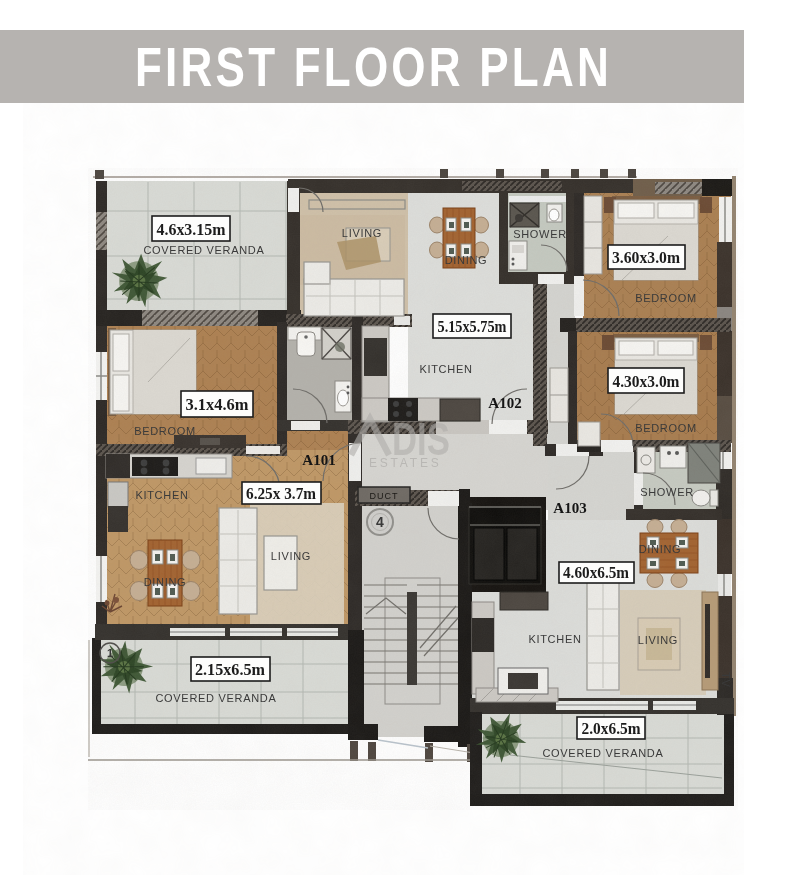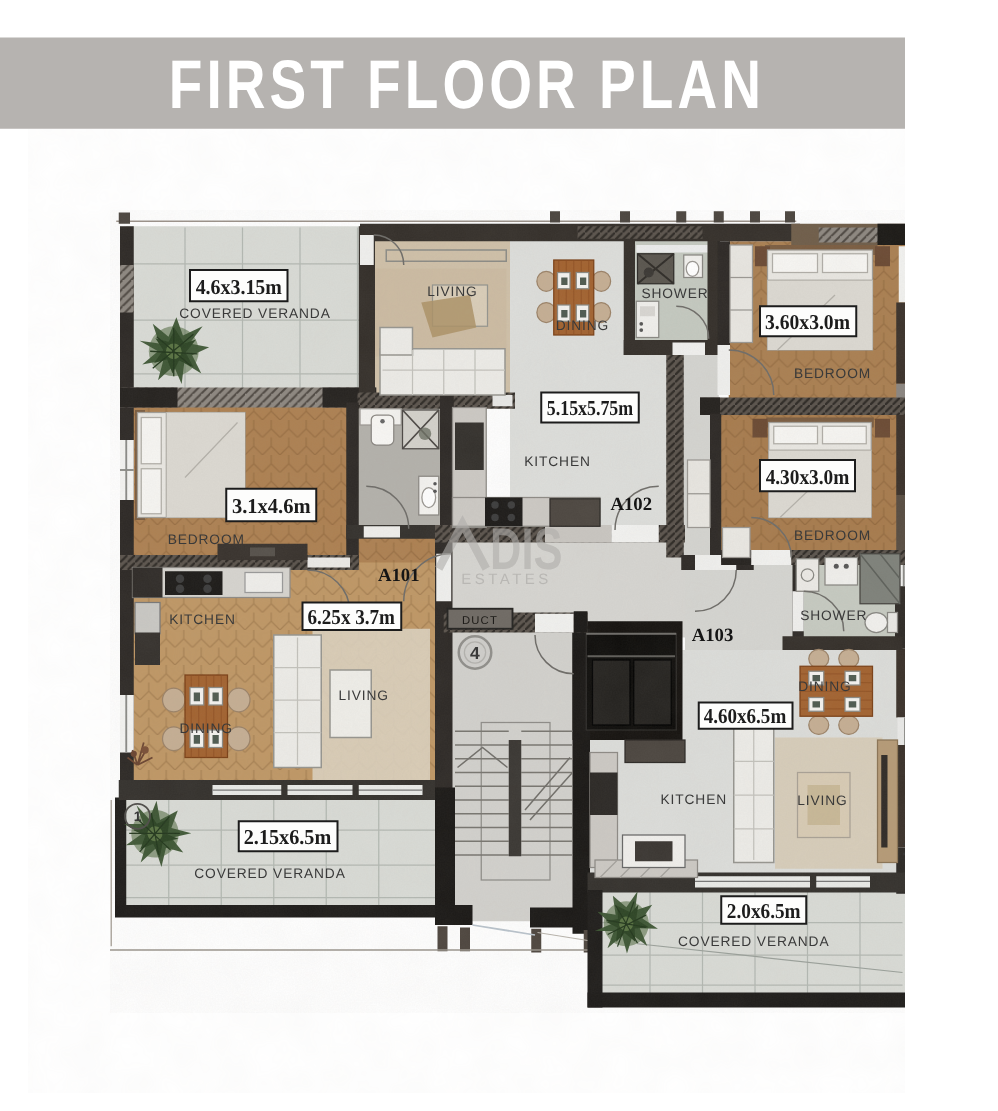--- a/index.html
+++ b/index.html
@@ -1,16 +1,16 @@
 <!DOCTYPE html>
 <html><head>
 <meta charset="utf-8">
 <style>
   html,body{margin:0;padding:0;background:#ffffff;}
-  .wrap{width:724px;height:889px;position:relative;background:#fff;overflow:hidden;}
+  .wrap{width:724px;height:889px;position:relative;background:#fff;overflow:hidden;padding-left:20px;}
   svg{position:absolute;left:0;top:0;}
   text{font-family:"Liberation Sans",sans-serif;}
   .dim{font-family:"Liberation Serif",serif;font-weight:bold;font-size:17px;fill:#1c1c1c;}
   .rm{font-family:"Liberation Sans",sans-serif;font-size:11px;fill:#3a3a3a;letter-spacing:0.7px;}
   .apt{font-family:"Liberation Serif",serif;font-weight:bold;font-size:15px;fill:#151515;}
 </style>
 </head>
 <body>
 <div class="wrap">
 <svg width="798" height="889" viewBox="0 0 798 889" xmlns="http://www.w3.org/2000/svg">

